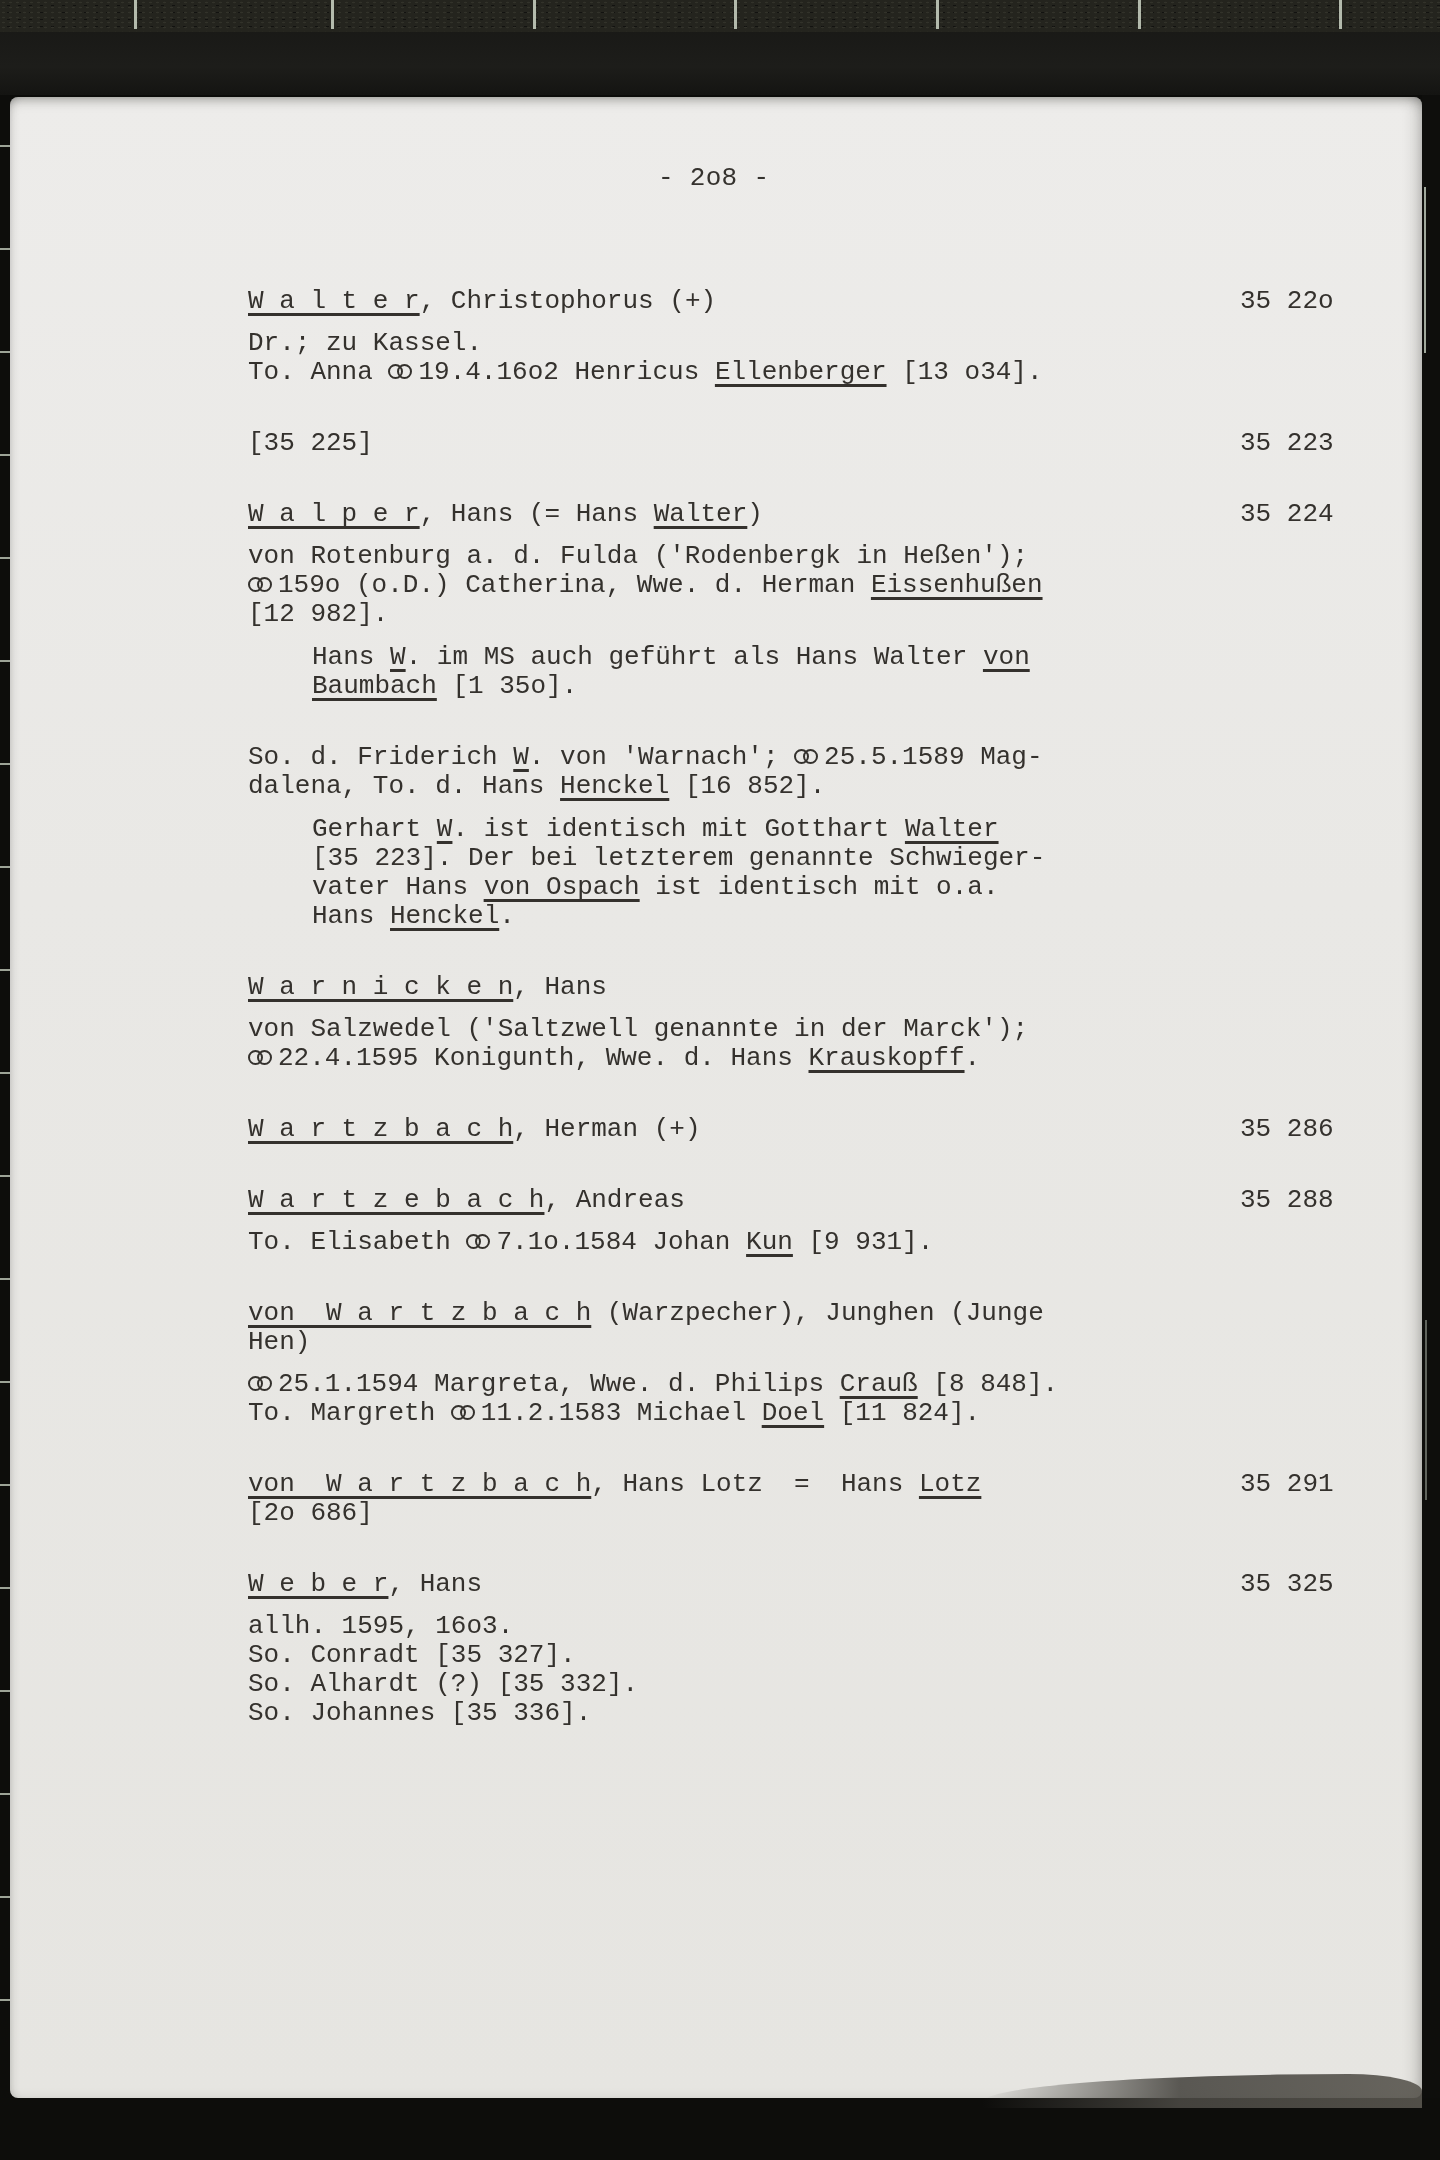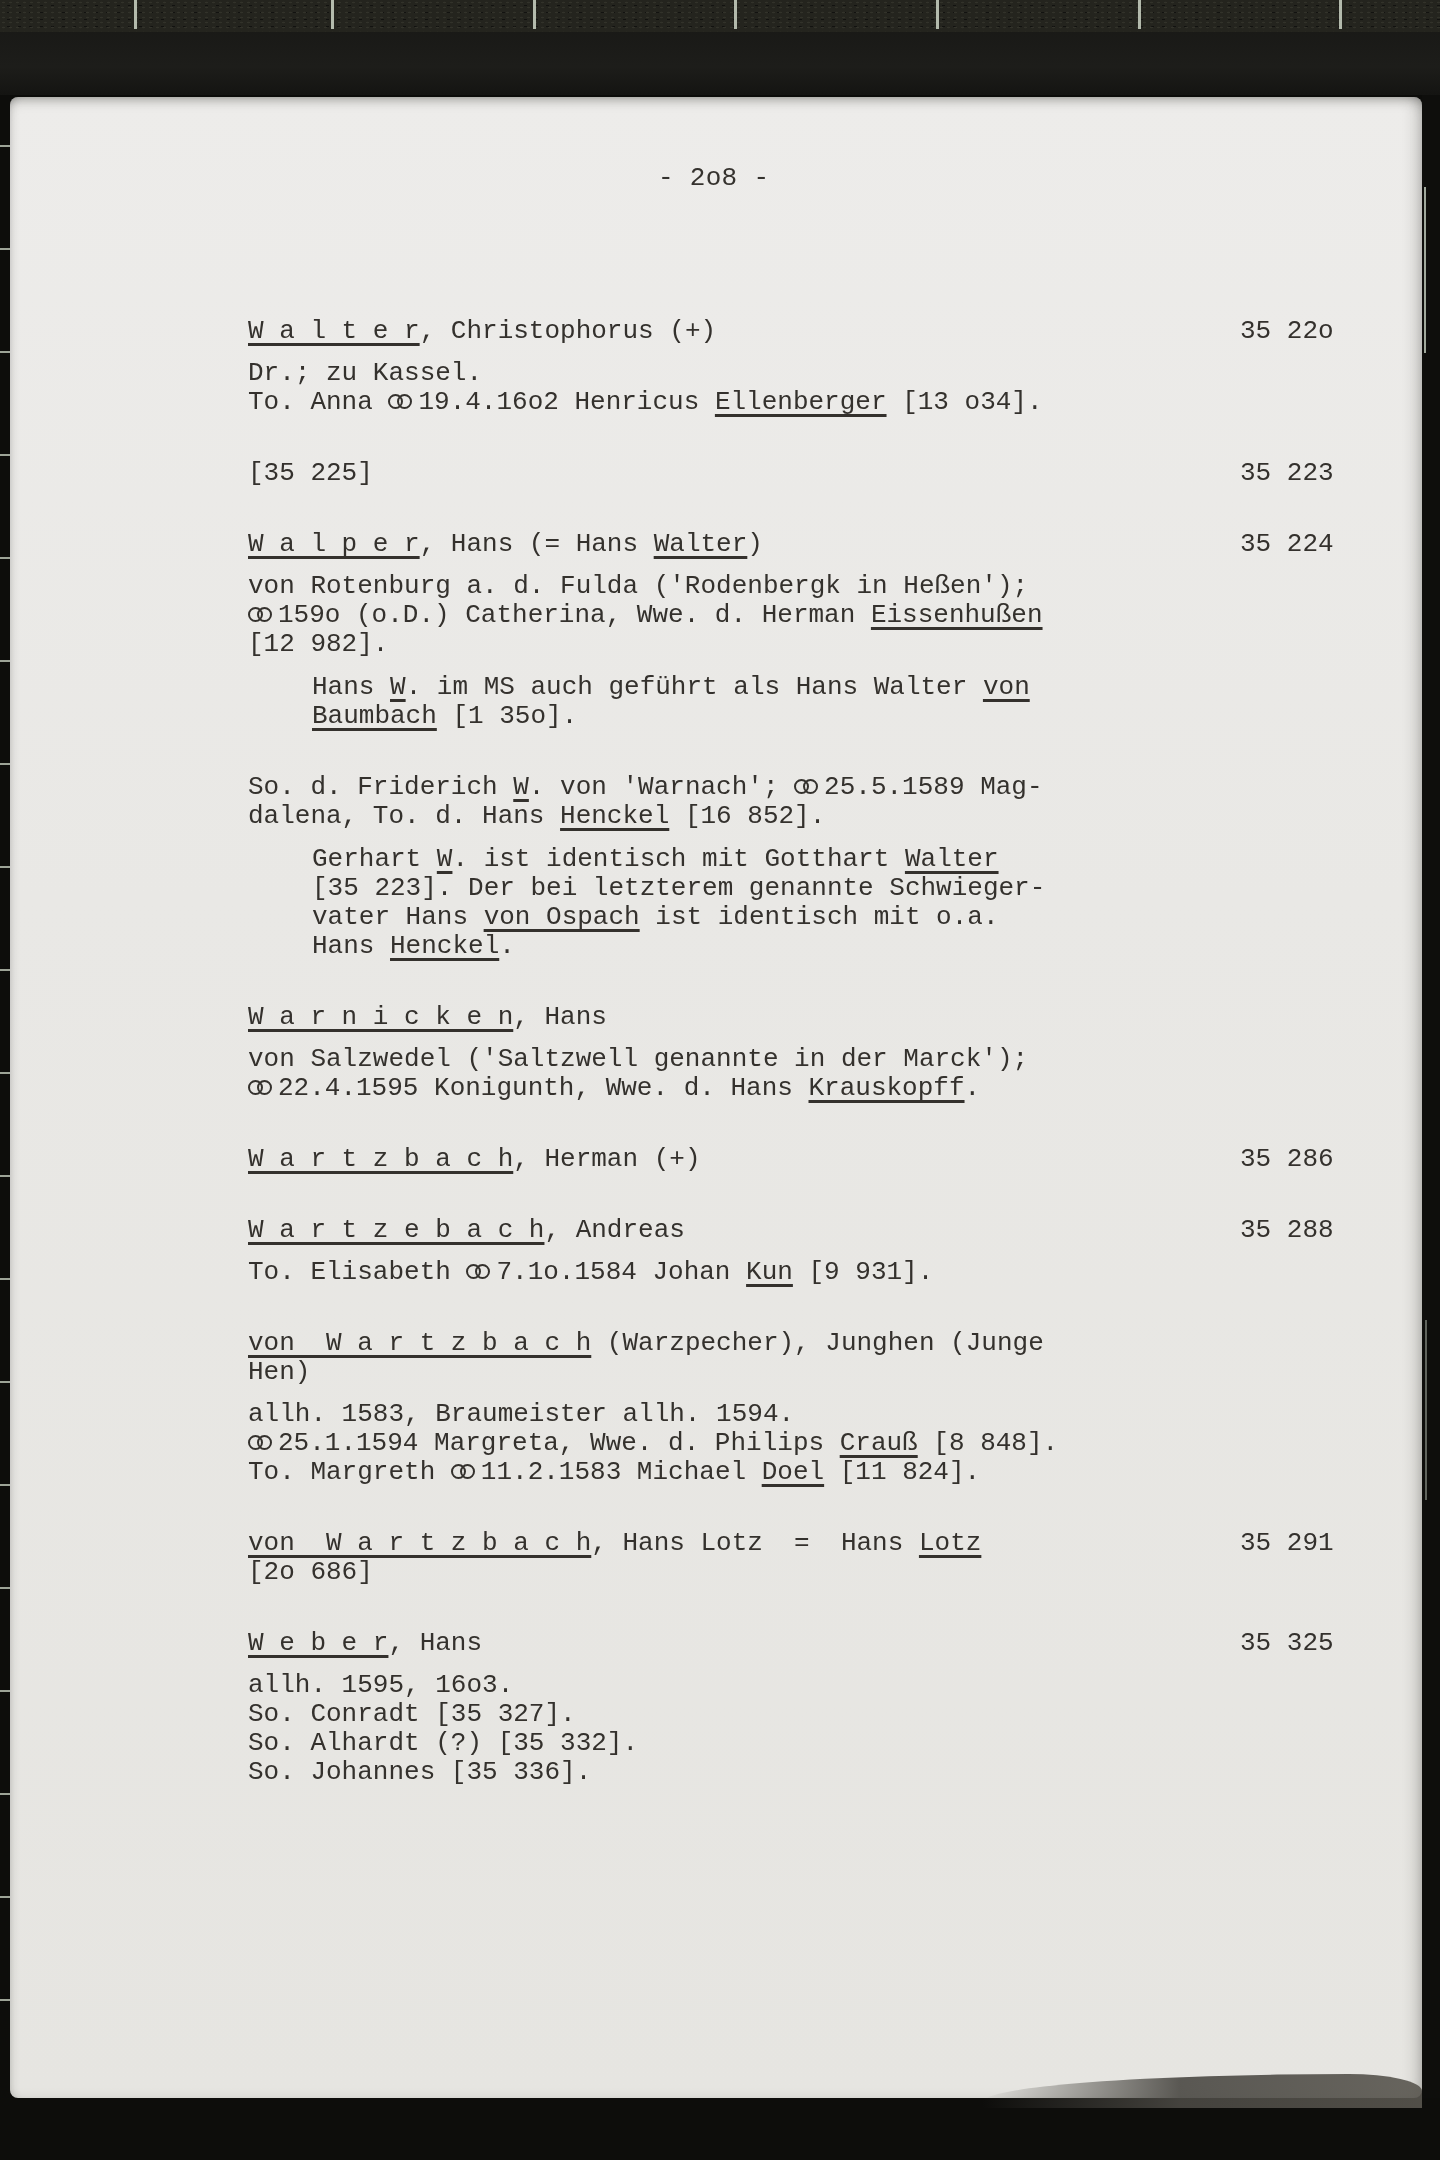--- a/index.html
+++ b/index.html
@@ -58,21 +58,21 @@
     border-radius:8px;
     box-shadow:inset -10px 0 18px -10px rgba(40,40,35,.45),
                inset 0 12px 14px -12px rgba(40,40,35,.5),
                inset 8px 0 10px -8px rgba(40,40,35,.25);
   }
   .page-number{
     position:absolute;left:648px;top:66px;
     font-size:26px;color:#35322e;white-space:pre;letter-spacing:.3px;
   }
   .content{
-    position:absolute;left:238px;top:220px;width:1120px;
+    position:absolute;left:238px;top:190px;width:1120px;
     font-size:26px;line-height:29px;color:#34312d;
   }
   .entry{margin-bottom:42px;}
   .entry-header{position:relative;margin-bottom:13px;}
   .entry-header:last-child{margin-bottom:0;}
   .head-line,.line{white-space:pre;}
   .num{position:absolute;left:992px;top:0;white-space:pre;}
   .para + .para{margin-top:14px;}
   .para.indent{padding-left:64px;}
   u{
@@ -181,21 +181,20 @@
         <div class="para">
           <div class="line">To. Elisabeth <span class="marr"></span>7.1o.1584 Johan <u>Kun</u> [9 931].</div>
         </div>
       </div>
       <div class="entry">
         <div class="entry-header">
           <div class="head-line"><u>von  W a r t z b a c h</u> (Warzpecher), Junghen (Junge</div>
           <div class="head-line">Hen)</div>
         </div>
         <div class="para">
-          <div class="line">allh. 1583, Braumeister allh. 1594.</div>
           <div class="line"><span class="marr"></span>25.1.1594 Margreta, Wwe. d. Philips <u>Crauß</u> [8 848].</div>
           <div class="line">To. Margreth <span class="marr"></span>11.2.1583 Michael <u>Doel</u> [11 824].</div>
         </div>
       </div>
       <div class="entry">
         <div class="entry-header">
           <div class="head-line"><u>von  W a r t z b a c h</u>, Hans Lotz  =  Hans <u>Lotz</u></div>
           <div class="head-line">[2o 686]</div>
           <div class="num">35 291</div>
         </div>

